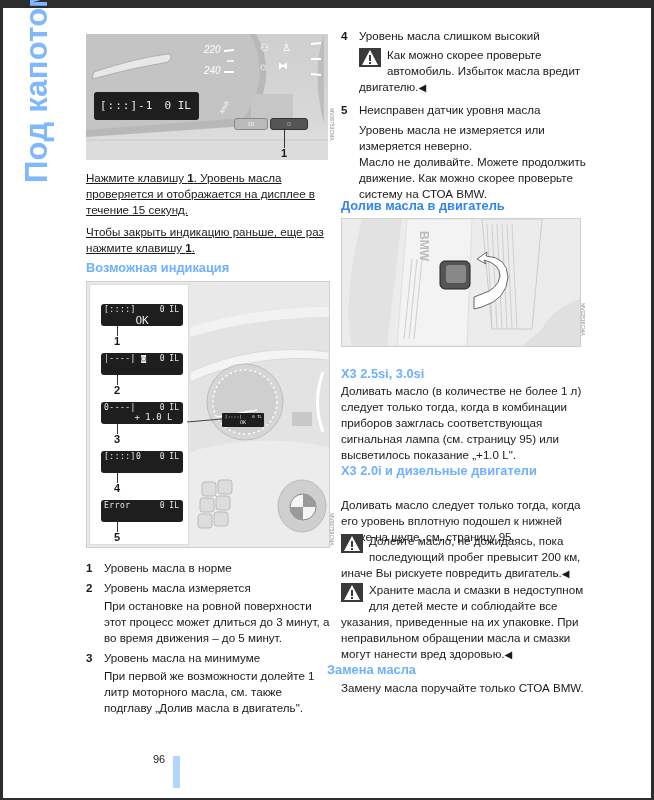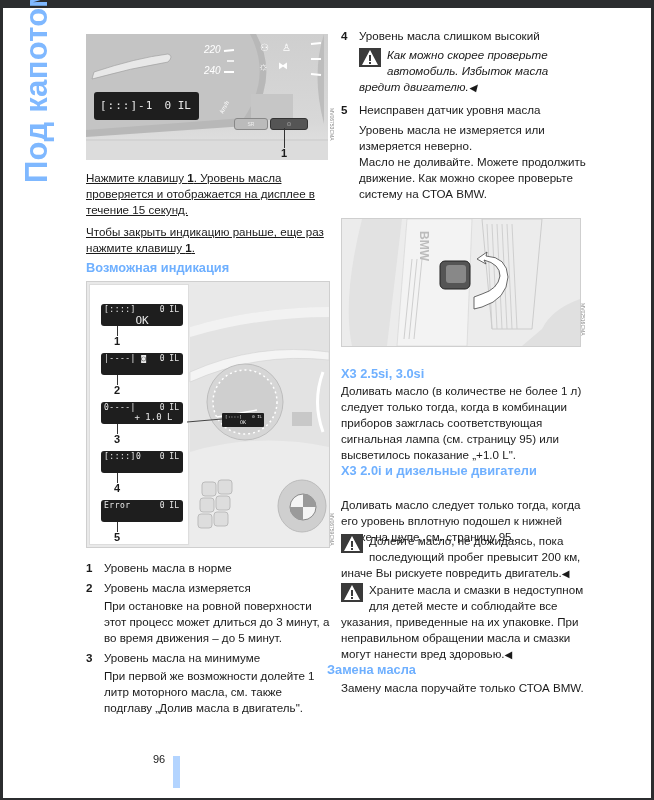--- a/index.html
+++ b/index.html
@@ -162,38 +162,39 @@
     </div>
     <div class="num-item">
       <span class="n">3</span><span>Уровень масла на минимуме</span>
       <p style="margin:2px 0 10px 0;">При первой же возможности долейте 1 литр моторного масла, см. также подглаву „Долив масла в двигатель".</p>
     </div>
   </div>
 
   <div class="txt" style="left:338px;top:20px;width:245px;">
     <div class="num-item">
       <span class="n">4</span><span>Уровень масла слишком высокий</span>
-      <div class="warn" style="margin-top:3px;font-style:italic;">
+      <div class="warn" style="margin-top:3px;">
         <span class="warn-icon">
           <svg width="18" height="17">
               <polygon points="9,1 17,16 1,16" fill="#fff"></polygon>
               <rect x="8" y="6" width="2" height="6" fill="#3a3a3a"></rect>
               <rect x="8" y="13" width="2" height="2" fill="#3a3a3a"></rect>
             </svg>
         </span>
         <span>Как можно скорее проверьте автомобиль. Избыток масла вредит двигателю.</span><span class="endmark">◀</span>
       </div>
     </div>
     <div class="num-item" style="margin-top:6px;">
       <span class="n">5</span><span>Неисправен датчик уровня масла</span>
       <p style="margin:4px 0 0 0;">Уровень масла не измеряется или измеряется неверно.</p>
       <p style="margin:0;">Масло не доливайте. Можете продолжить движение. Как можно скорее проверьте систему на СТОА BMW.</p>
     </div>
   </div>
 
+  <div class="h-blue strong" style="left:338px;top:190px;">Долив масла в двигатель</div>
 
   <div class="fig" style="left:338px;top:210px;width:238px;height:127px;background:#ececec;border:1px solid #cfcfcf;">
     <svg width="238" height="127" style="position:absolute;left:0;top:0">
       <path d="M60 0 L45 127 H10 Q0 80 20 0 Z" fill="#e2e2e2"></path>
       <path d="M65 0 H130 L125 127 H55 Z" fill="#f3f3f3" stroke="#ccc" stroke-width="0.5"></path>
       <g stroke="#cfcfcf" stroke-width="1">
         <line x1="70" y1="40" x2="62" y2="120"></line>
           <line x1="75" y1="40" x2="67" y2="120"></line>
           <line x1="80" y1="40" x2="72" y2="120"></line>
         <line x1="145" y1="5" x2="150" y2="110"></line>

